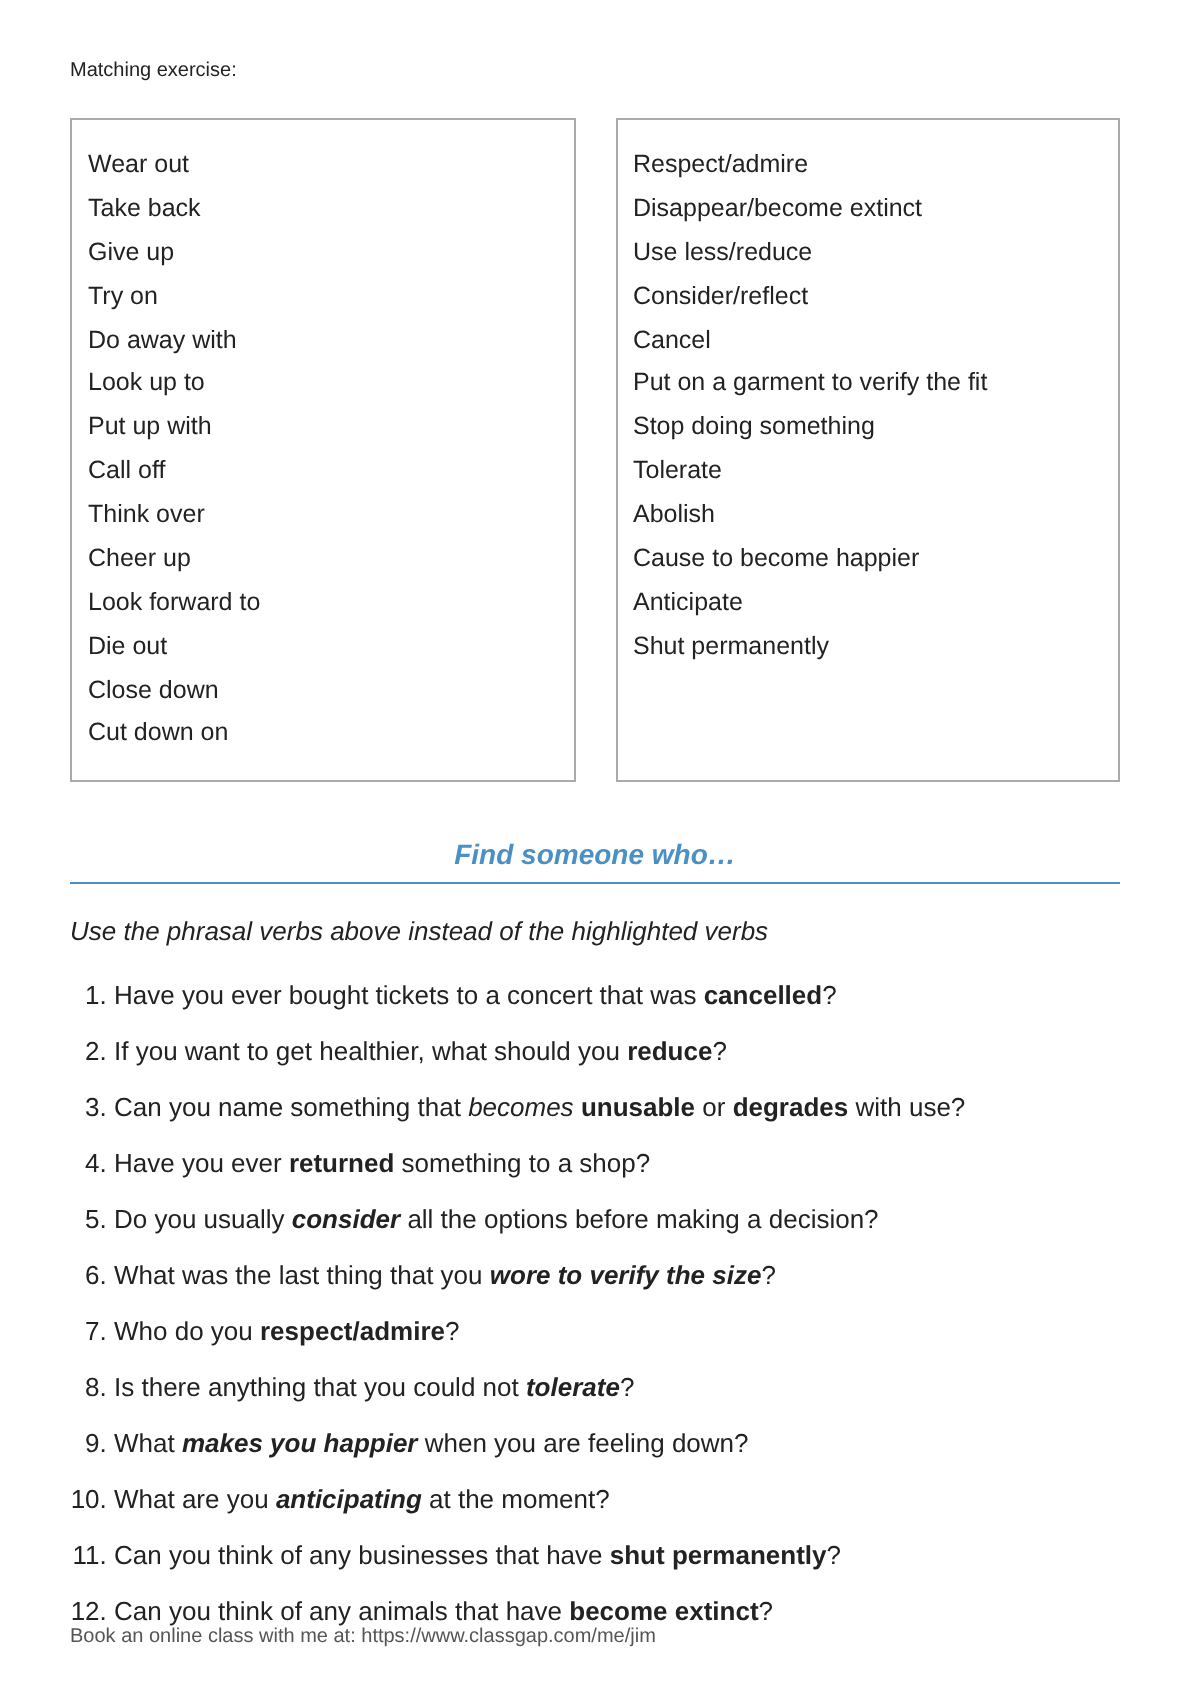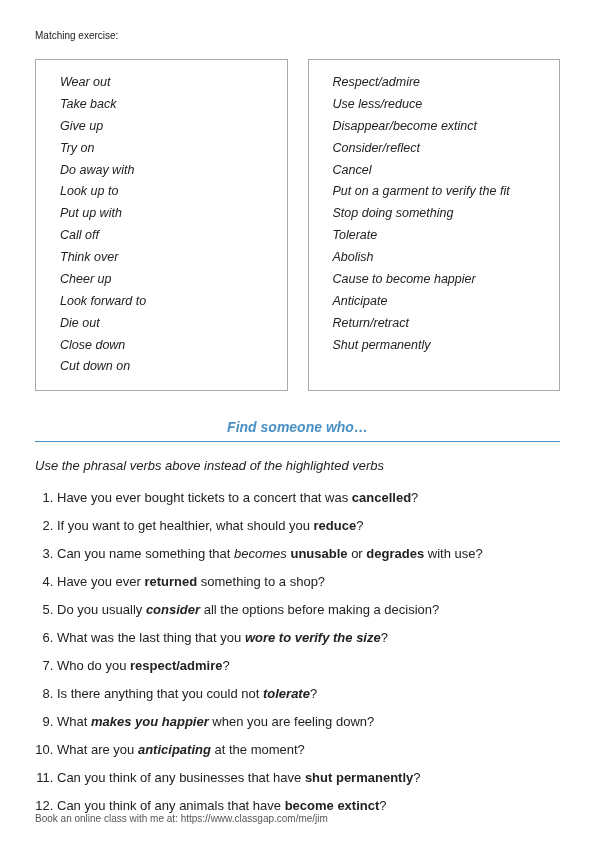--- a/index.html
+++ b/index.html
@@ -16,26 +16,25 @@
       font-size: 10px;
       margin-bottom: 18px;
     }
     .matching-section {
       display: flex;
       gap: 20px;
       margin-bottom: 28px;
     }
     .match-box {
       border: 1px solid #aaa;
-      padding: 12px 24px;
+      padding: 12px 8px;
       min-width: 210px;
       flex: 1;
       line-height: 1.75;
       font-size: 12.5px;
-      font-style: italic;
     }
     .find-someone {
       color: #4a90c4;
       font-style: italic;
       font-size: 14px;
       font-weight: bold;
       margin-bottom: 6px;
       text-align: center;
     }
     .find-divider {
@@ -81,31 +80,30 @@
       <div>Call off</div>
       <div>Think over</div>
       <div>Cheer up</div>
       <div>Look forward to</div>
       <div>Die out</div>
       <div>Close down</div>
       <div>Cut down on</div>
     </div>
   <div class="match-box" id="right-box">
       <div>Respect/admire</div>
+      <div>Disappear/become extinct</div>
       <div>Use less/reduce</div>
-      <div>Disappear/become extinct</div>
       <div>Consider/reflect</div>
       <div>Cancel</div>
       <div>Put on a garment to verify the fit</div>
       <div>Stop doing something</div>
       <div>Tolerate</div>
       <div>Abolish</div>
       <div>Cause to become happier</div>
       <div>Anticipate</div>
-      <div>Return/retract</div>
       <div>Shut permanently</div>
     </div>
 </div>
 
 <div class="find-someone">Find someone who…</div>
 <hr class="find-divider">
 
 <div class="instructions">Use the phrasal verbs above instead of the highlighted verbs</div>
 
 <ol class="questions-list" id="questions-list">

